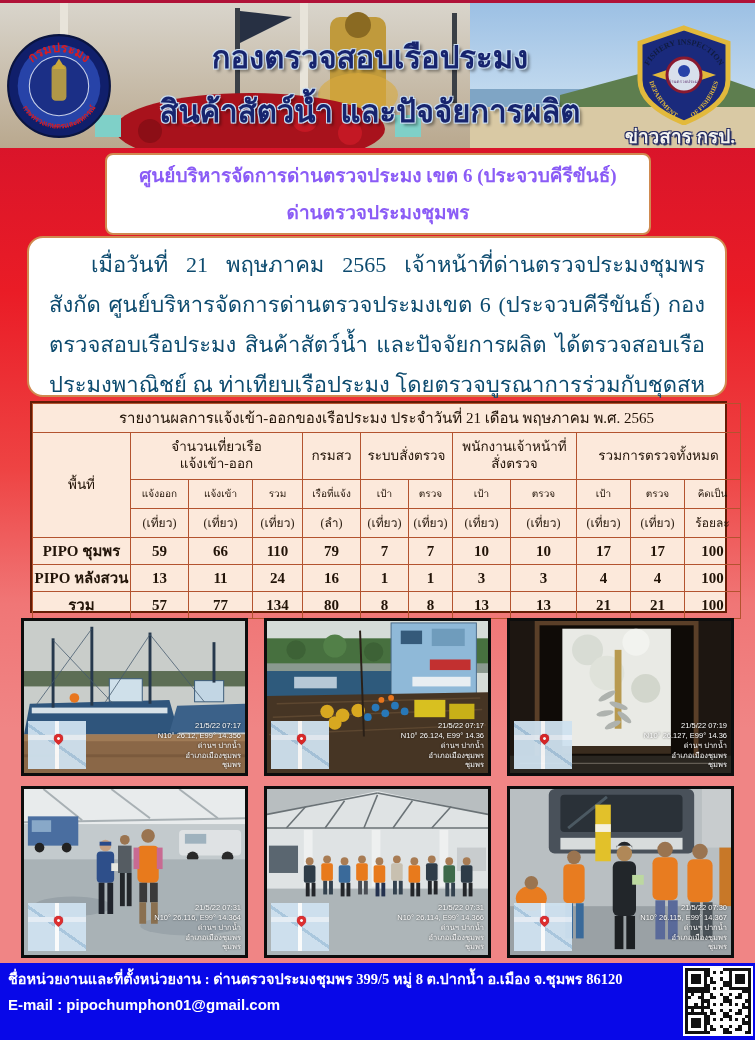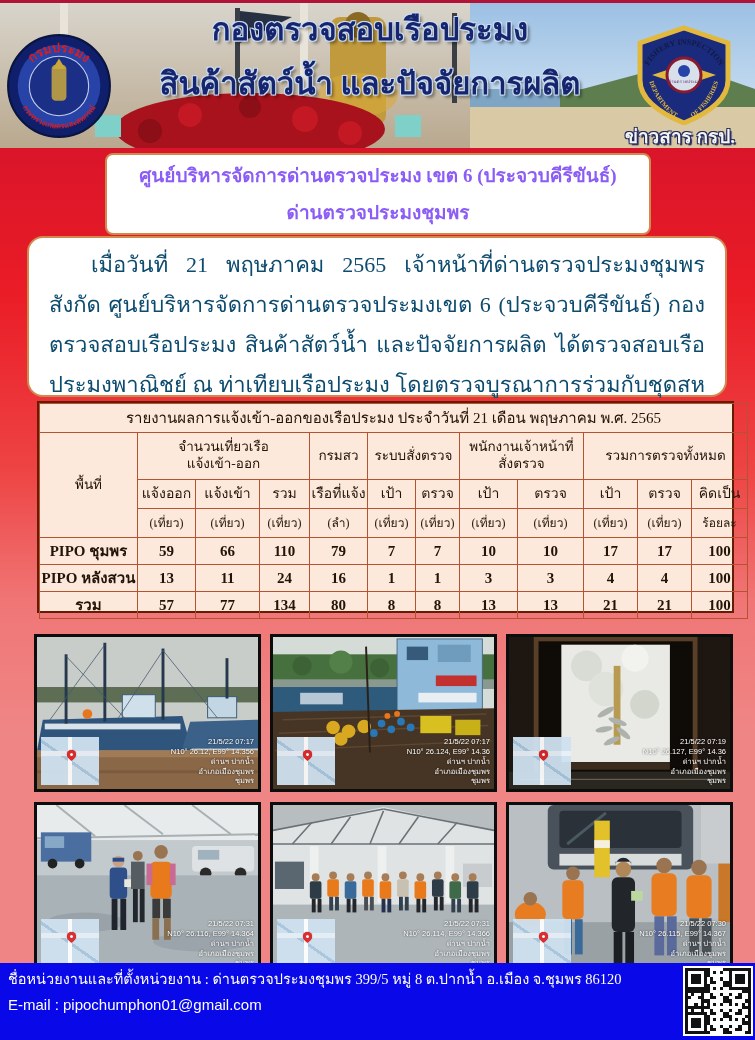--- a/index.html
+++ b/index.html
@@ -2,65 +2,65 @@
 <html><head>
 <meta charset="utf-8">
 <style>
   html,body{margin:0;padding:0;background:#555;}
   .page{position:relative;width:755px;height:1040px;margin:0 auto;overflow:hidden;
         font-family:"Liberation Serif","DejaVu Serif",serif;
         background:linear-gradient(180deg,#9e0c2c 0%,#d5122b 10%,#ea1c26 28%,#ee4343 45%,#f07676 58%,#f08585 70%,#f08585 100%);}
   
   .banner{position:absolute;top:0;left:0;width:755px;height:145px;overflow:hidden;border-top:3px solid #b01238;}
   .banner svg.bg{position:absolute;top:0;left:0;width:100%;height:100%;display:block;}
-  .banner-title{position:absolute;left:130px;top:0;width:480px;text-align:center;
+  .banner-title{position:absolute;left:130px;top:28px;width:480px;text-align:center;
       font-weight:bold;font-size:31px;line-height:1.75;color:#17246e;letter-spacing:0;
       text-shadow:-1px -1px 0 #c9ddf1,1px -1px 0 #c9ddf1,-1px 1px 0 #c9ddf1,1px 1px 0 #c9ddf1,3px 3px 3px rgba(0,0,0,.4);}
   .seal{position:absolute;left:6px;top:28px;width:106px;height:110px;}
   .badge{position:absolute;right:12px;top:22px;width:118px;height:100px;}
   .news-caption{position:absolute;right:10px;top:118px;width:130px;text-align:center;
       font-weight:bold;font-size:19px;color:#f4f4f0;
       text-shadow:-1px -1px 0 #232a60,1px -1px 0 #232a60,-1px 1px 0 #232a60,2px 2px 1px #232a60;}
   
   .title-box{position:absolute;left:105px;top:153px;width:542px;height:78px;background:#fff;
       border:2px solid #d08a50;border-radius:8px;display:flex;flex-direction:column;justify-content:center;
       text-align:center;font-weight:bold;font-size:19px;line-height:1.95;color:#8b5cf6;}
   .summary-box{position:absolute;left:27px;top:236px;width:700px;height:161px;background:#fff;
       border:2px solid #d08a50;border-radius:16px;box-sizing:border-box;padding:7px 20px 0 20px;}
   .summary-box p{margin:0;font-size:22px;line-height:1.82;color:#0c4a6e;text-indent:42px;text-align:justify;}
   
   .table-box{position:absolute;left:30px;top:401px;width:697px;height:212px;background:#fce9db;
-      border:2px solid #641c05;box-sizing:border-box;margin-left:7px;}
+      border:2px solid #641c05;box-sizing:border-box;}
   table.report{border-collapse:collapse;width:100%;height:100%;table-layout:fixed;color:#221408;}
   table.report td{border:1px solid #b3532f;text-align:center;vertical-align:middle;padding:0 1px;font-size:13.5px;line-height:1.25;}
   tr.trow td{font-size:15px;height:28px;}
   tr.h1 td{height:46px;}
-  tr.h2 td{height:28px;font-size:14px;}
+  tr.h2 td{height:28px;font-size:10px;}
   tr.h3 td{height:28px;font-size:12px;}
   tr.drow td{height:26px;font-size:15px;font-weight:bold;}
   tr.total td{font-weight:bold;}
   
-  .photos{position:absolute;left:34px;top:618px;width:715px;display:grid;
-      grid-template-columns:227px 227px 227px;grid-template-rows:158px 172px;gap:10px 9px;margin-top:16px;}
+  .photos{position:absolute;left:21px;top:618px;width:715px;display:grid;
+      grid-template-columns:227px 227px 227px;grid-template-rows:158px 172px;gap:10px 16px;}
   .photo{position:relative;border:3px solid #0d0d0d;background:#000;overflow:hidden;}
   .photo svg.scene{position:absolute;inset:0;width:100%;height:100%;display:block;}
   .wm{position:absolute;right:4px;bottom:3px;text-align:right;color:#fff;
       font-family:"Liberation Sans","DejaVu Sans",sans-serif;font-size:7.5px;line-height:1.3;
       text-shadow:0 0 2px rgba(0,0,0,.8);}
   .map{position:absolute;left:4px;bottom:4px;width:58px;height:48px;background:#cfe2f0;opacity:.95;
       background-image:linear-gradient(90deg,transparent 46%,#fff 46%,#fff 54%,transparent 54%),
                        linear-gradient(0deg,transparent 60%,#e8f0f8 60%,#e8f0f8 70%,transparent 70%),
                        linear-gradient(35deg,transparent 48%,#aac8e0 48%,#aac8e0 52%,transparent 52%);}
   .pin{position:absolute;left:26px;top:13px;width:9px;height:9px;background:#e02828;
       border-radius:50% 50% 50% 0;transform:rotate(-45deg);box-shadow:0 0 1px #802;}
   .pin::after{content:"";position:absolute;left:3px;top:3px;width:3px;height:3px;border-radius:50%;background:#fff;}
   
   .footer{position:absolute;left:0;top:963px;width:755px;height:77px;background:#0808e8;color:#fff;box-sizing:border-box;padding:5px 90px 0 8px;}
-  .footer .l1,.footer .l2{font-weight:normal;font-size:14.5px;line-height:1.55;}
-  .footer .l3{font-family:"Liberation Sans","DejaVu Sans",sans-serif;font-size:15px;margin-top:6px;}
+  .footer .l1,.footer .l2{font-weight:bold;font-size:14.5px;line-height:1.55;}
+  .footer .l3{font-family:"Liberation Sans","DejaVu Sans",sans-serif;font-size:15px;margin-top:6px;font-weight:bold;}
   .qr{position:absolute;right:2px;top:966px;width:70px;height:70px;background:#fff;padding:2px;box-sizing:border-box;}
   .qr svg{width:100%;height:100%;display:block;fill:#111;}
 </style>
 </head>
 <body>
 
 <div class="page">
 
   <header class="banner">
     <svg class="bg" viewBox="0 0 755 145" preserveAspectRatio="none">

